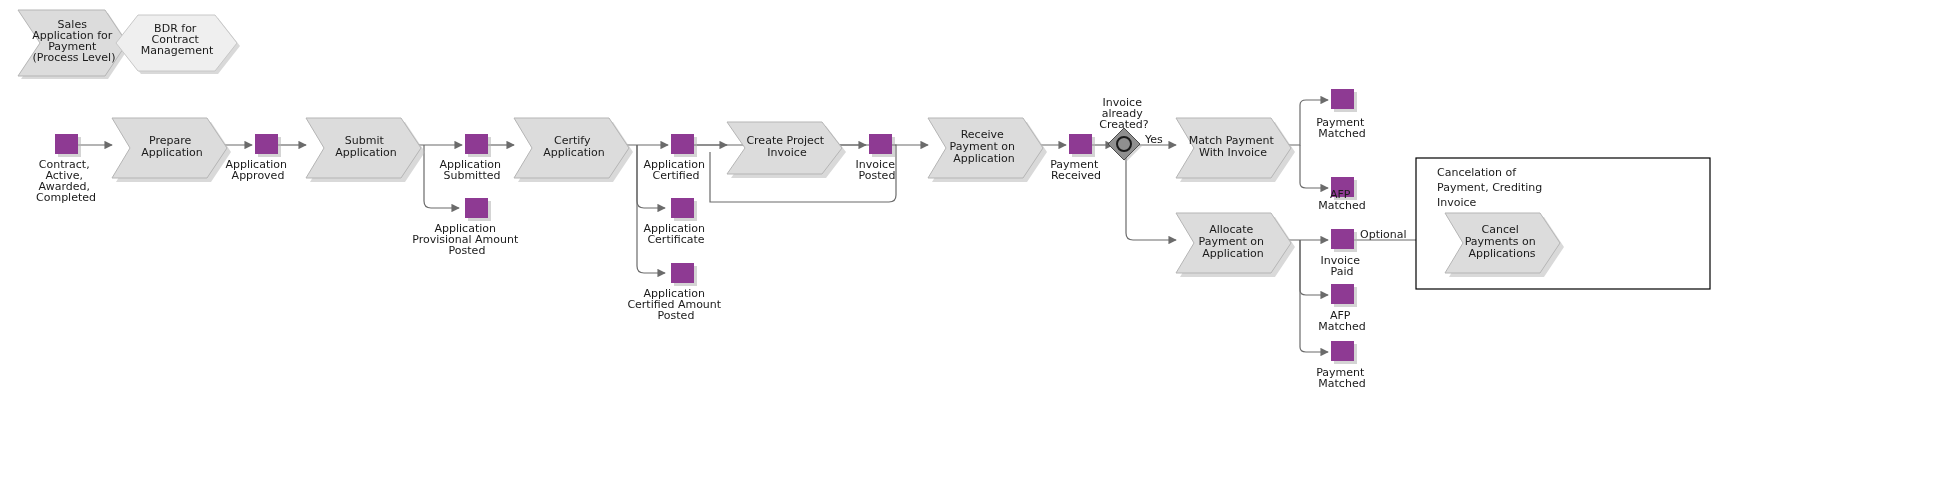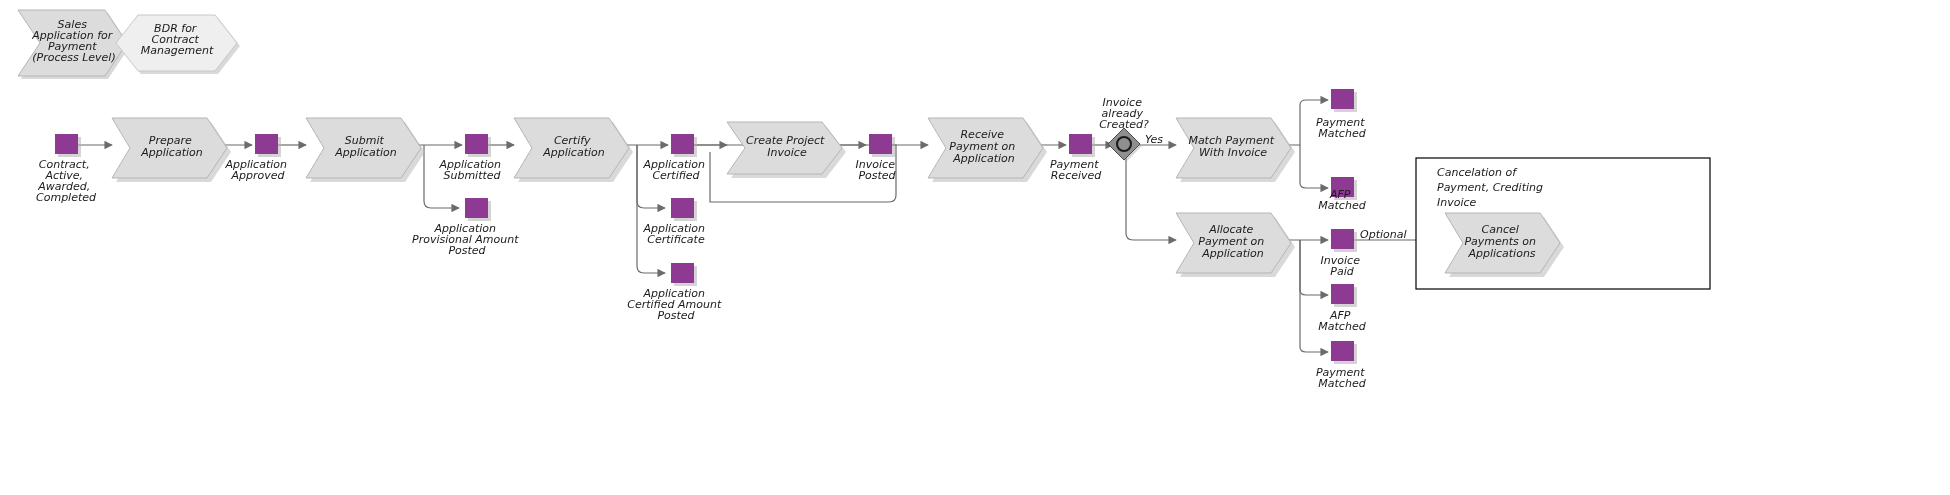--- a/index.html
+++ b/index.html
@@ -1,17 +1,17 @@
 <!DOCTYPE html>
 <html><head>
 <meta charset="utf-8">
 <style>
   html,body{margin:0;padding:0;background:#ffffff;}
   body{width:1950px;height:495px;font-family:"DejaVu Sans",sans-serif;overflow:hidden;}
-  #stage{position:relative;width:1612px;height:495px;font-style:italic;}
+  #stage{position:relative;width:1612px;height:495px;}
   svg{display:block;}
   .lbl{font-family:"DejaVu Sans",sans-serif;font-size:11px;fill:#1a1a1a;}
   .lbl-task{font-family:"DejaVu Sans",sans-serif;font-size:11px;fill:#1a1a1a;}
   .lbl-group{font-family:"DejaVu Sans",sans-serif;font-size:11px;fill:#1a1a1a;}
   .flowline{stroke:#6b6b6b;stroke-width:1.2;fill:none;}
   .shadow{fill:#b9b9b9;opacity:.55;}
 </style>
 </head>
 <body>
 

